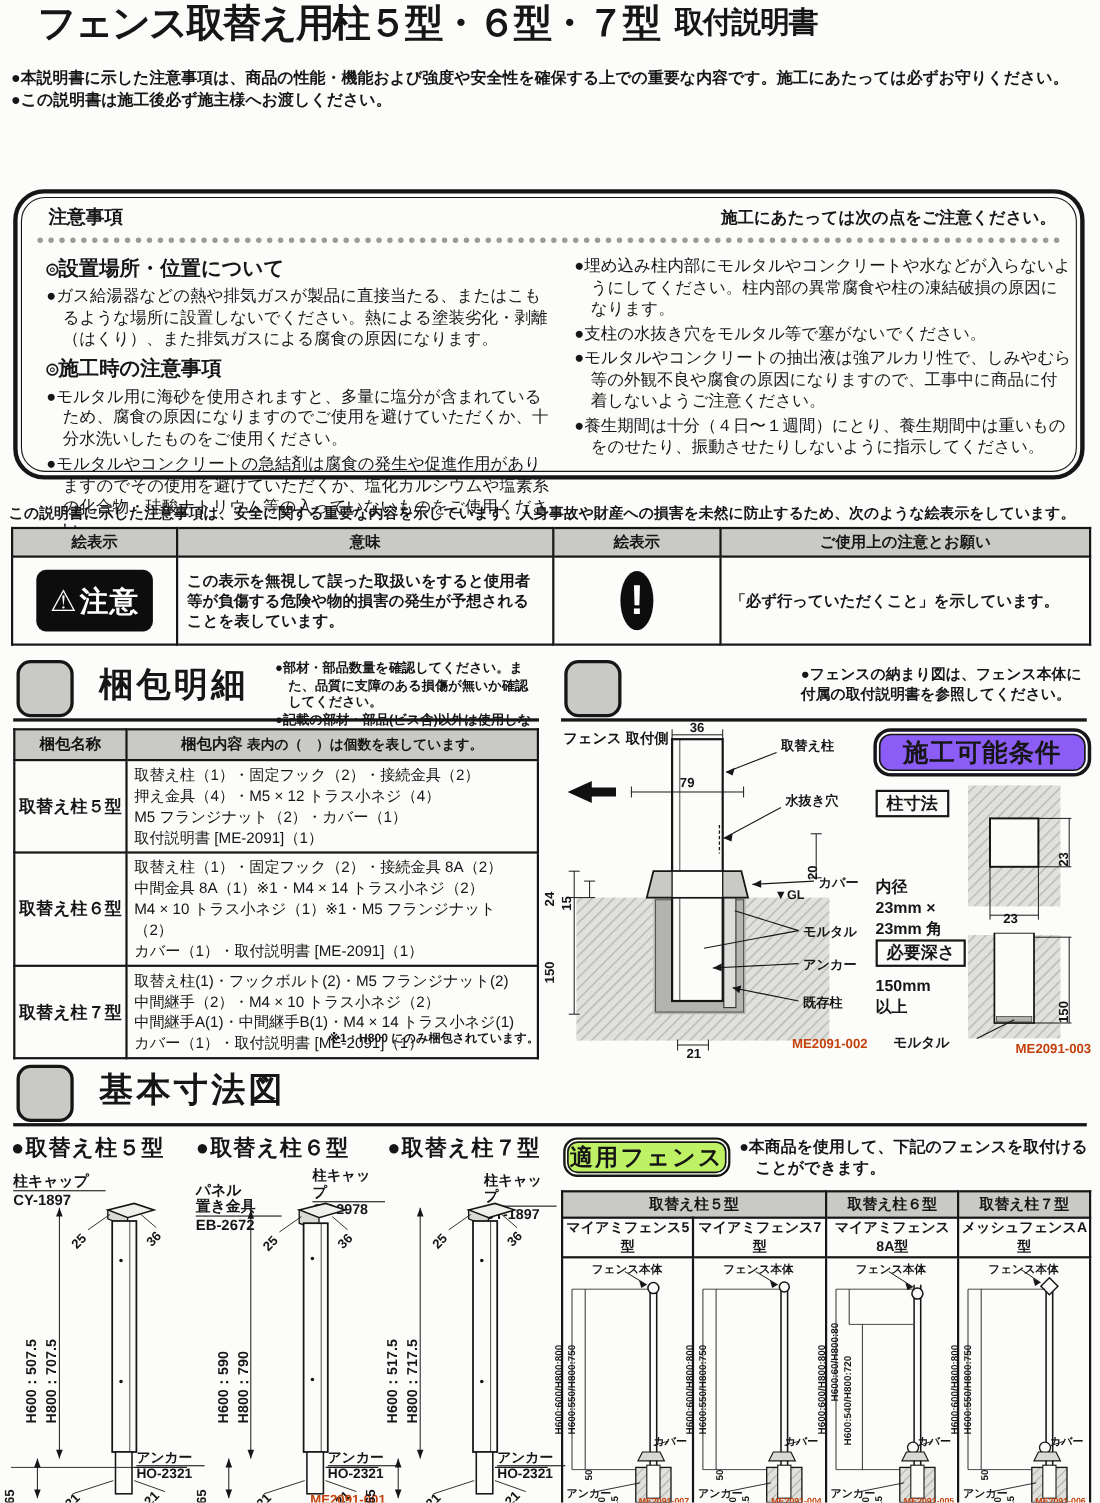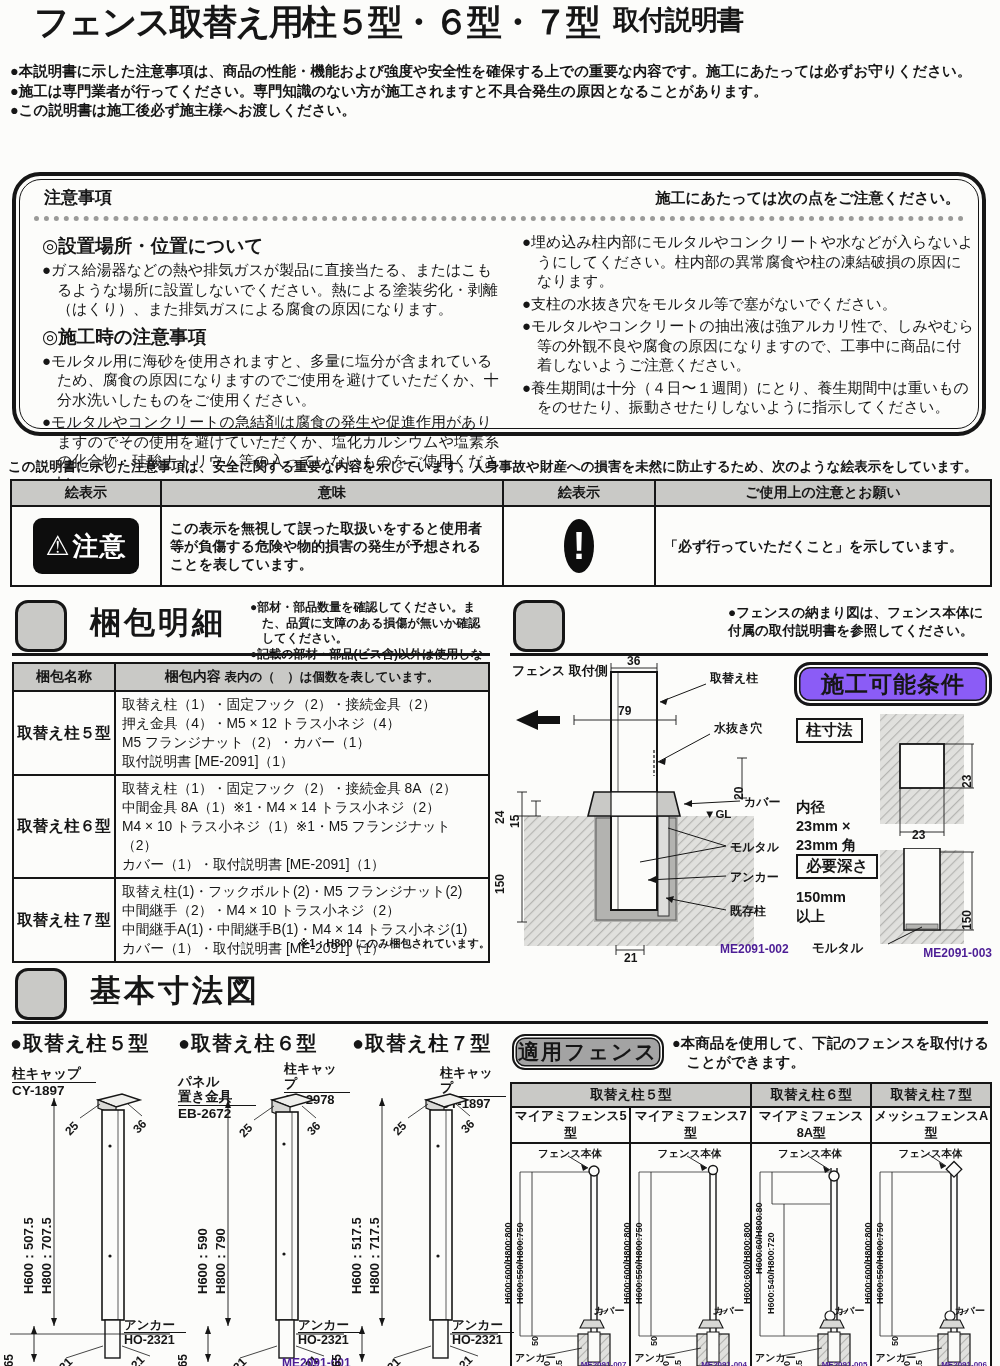--- a/index.html
+++ b/index.html
@@ -5,27 +5,27 @@
   :root{
     --ink:#161616;
     --paper:#fcfcfa;
     --shade:#c9c9c6;
     --mortar:#b3b3b0;
   }
   *{box-sizing:border-box;margin:0;padding:0;}
   body{background:#e8e8e6;font-family:"Liberation Sans","DejaVu Sans",sans-serif;color:var(--ink);}
   #page{position:relative;width:1000px;height:1366px;background:var(--paper);margin:0 auto;overflow:hidden;}
   .abs{position:absolute;}
-  .b{font-weight:bold;}
+  .b{font-weight:bold;font-family:Liberation Mono, monospace;}
   .pre{white-space:pre-line;}
   .hang{text-indent:-1em;padding-left:1em;}
   .rot{position:absolute;transform-origin:0 100%;transform:rotate(-90deg);white-space:nowrap;}
   .rot45{position:absolute;transform-origin:0 100%;transform:rotate(-45deg);white-space:nowrap;}
   .dimtxt{font-size:12px;font-weight:bold;}
-  .dwgno{font-size:8px;color:#4c1d95;font-weight:bold;}
+  .dwgno{font-size:8px;color:#c2410c;font-weight:bold;}
 
   
   .title-row{position:absolute;top:2px;left:34px;display:flex;align-items:flex-end;gap:14px;}
   .main-title{font-size:35px;font-weight:bold;letter-spacing:-2px;line-height:1.1;}
   .sub-title{font-size:27px;font-weight:bold;padding-bottom:3px;letter-spacing:-1px;}
 
   
   .intro{position:absolute;top:62px;left:10px;width:982px;font-size:14.5px;font-weight:bold;line-height:1.28;}
   .intro div{margin-bottom:1px;}
 
@@ -77,21 +77,21 @@
   .boxlbl{position:absolute;border:2px solid var(--ink);padding:0 8px;font-size:15.5px;font-weight:bold;background:var(--paper);}
   .sekou-txt{position:absolute;font-size:14.5px;font-weight:bold;line-height:1.3;}
 
   
   .post{position:absolute;top:1030px;height:336px;}
   .post-h{position:absolute;top:0;left:0;font-size:20px;font-weight:bold;letter-spacing:1px;}
   .lblblock{position:absolute;font-size:13.5px;font-weight:bold;line-height:1.15;}
   .lblblock .ul{border-bottom:1.5px solid var(--ink);display:block;}
 
   
-  .tekiyo-title{position:absolute;top:1034px;left:512px;width:152px;height:36px;border:2.5px solid var(--ink);border-radius:13px;box-shadow:inset 0 0 0 1.5px var(--paper),inset 0 0 0 3px var(--ink);display:flex;align-items:center;justify-content:center;font-size:21px;font-weight:bold;letter-spacing:2px;background:#a3a3a3;}
+  .tekiyo-title{position:absolute;top:1034px;left:512px;width:152px;height:36px;border:2.5px solid var(--ink);border-radius:13px;box-shadow:inset 0 0 0 1.5px var(--paper),inset 0 0 0 3px var(--ink);display:flex;align-items:center;justify-content:center;font-size:21px;font-weight:bold;letter-spacing:2px;background:#bef264;}
   .tekiyo-note{position:absolute;top:1034px;left:672px;width:322px;font-size:14.5px;font-weight:bold;line-height:1.3;}
   .tekiyo-t{position:absolute;top:1082px;left:510px;width:482px;table-layout:fixed;}
   .tekiyo-t th,.tekiyo-t td{border:2px solid var(--ink);}
   .tekiyo-t th{background:var(--shade);font-size:13.5px;height:24px;}
   .tekiyo-t .fname{font-size:12.8px;font-weight:bold;text-align:center;height:26px;}
   .tekiyo-t .dcell{height:228px;vertical-align:top;padding:0;}
   .fd{position:relative;width:100%;height:228px;}
   .fd .body-lbl{position:absolute;font-size:10.5px;font-weight:bold;left:26px;top:3px;}
   .fd .cover-lbl{position:absolute;font-size:10px;font-weight:bold;left:82px;top:160px;}
   .fd .anchor-lbl{position:absolute;font-size:10px;font-weight:bold;left:3px;top:207px;}
@@ -103,21 +103,20 @@
 
 <div id="page">
 
   <div class="title-row">
     <span class="main-title">フェンス取替え用柱５型・６型・７型</span>
     <span class="sub-title">取付説明書</span>
   </div>
 
   <div class="intro">
     <div class="hang">●本説明書に示した注意事項は、商品の性能・機能および強度や安全性を確保する上での重要な内容です。施工にあたっては必ずお守りください。</div>
-    <div class="hang">●施工は専門業者が行ってください。専門知識のない方が施工されますと不具合発生の原因となることがあります。</div>
     <div class="hang">●この説明書は施工後必ず施主様へお渡しください。</div>
   </div>
 
   <div class="cbox">
     <div class="cbox-head">注意事項</div>
     <div class="cbox-headnote">施工にあたっては次の点をご注意ください。</div>
     <div class="cbox-dots"></div>
     <div class="ccol ccol-l">
       <h4 class="b">◎設置場所・位置について</h4>
       <div class="hang">●ガス給湯器などの熱や排気ガスが製品に直接当たる、またはこもるような場所に設置しないでください。熱による塗装劣化・剥離（はくり）、また排気ガスによる腐食の原因になります。</div>

